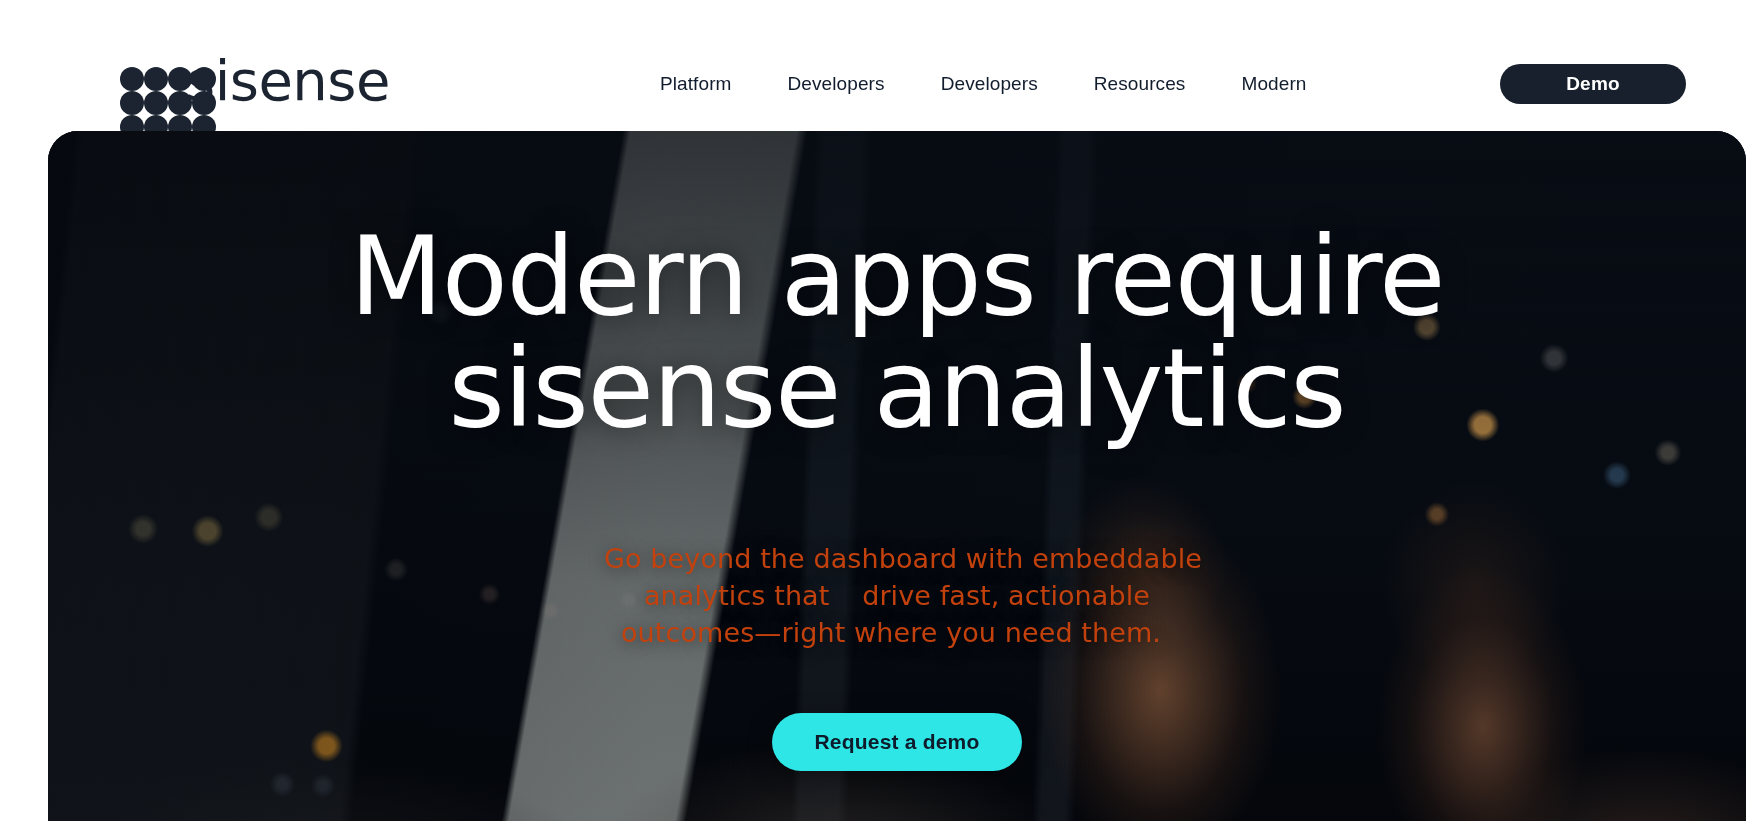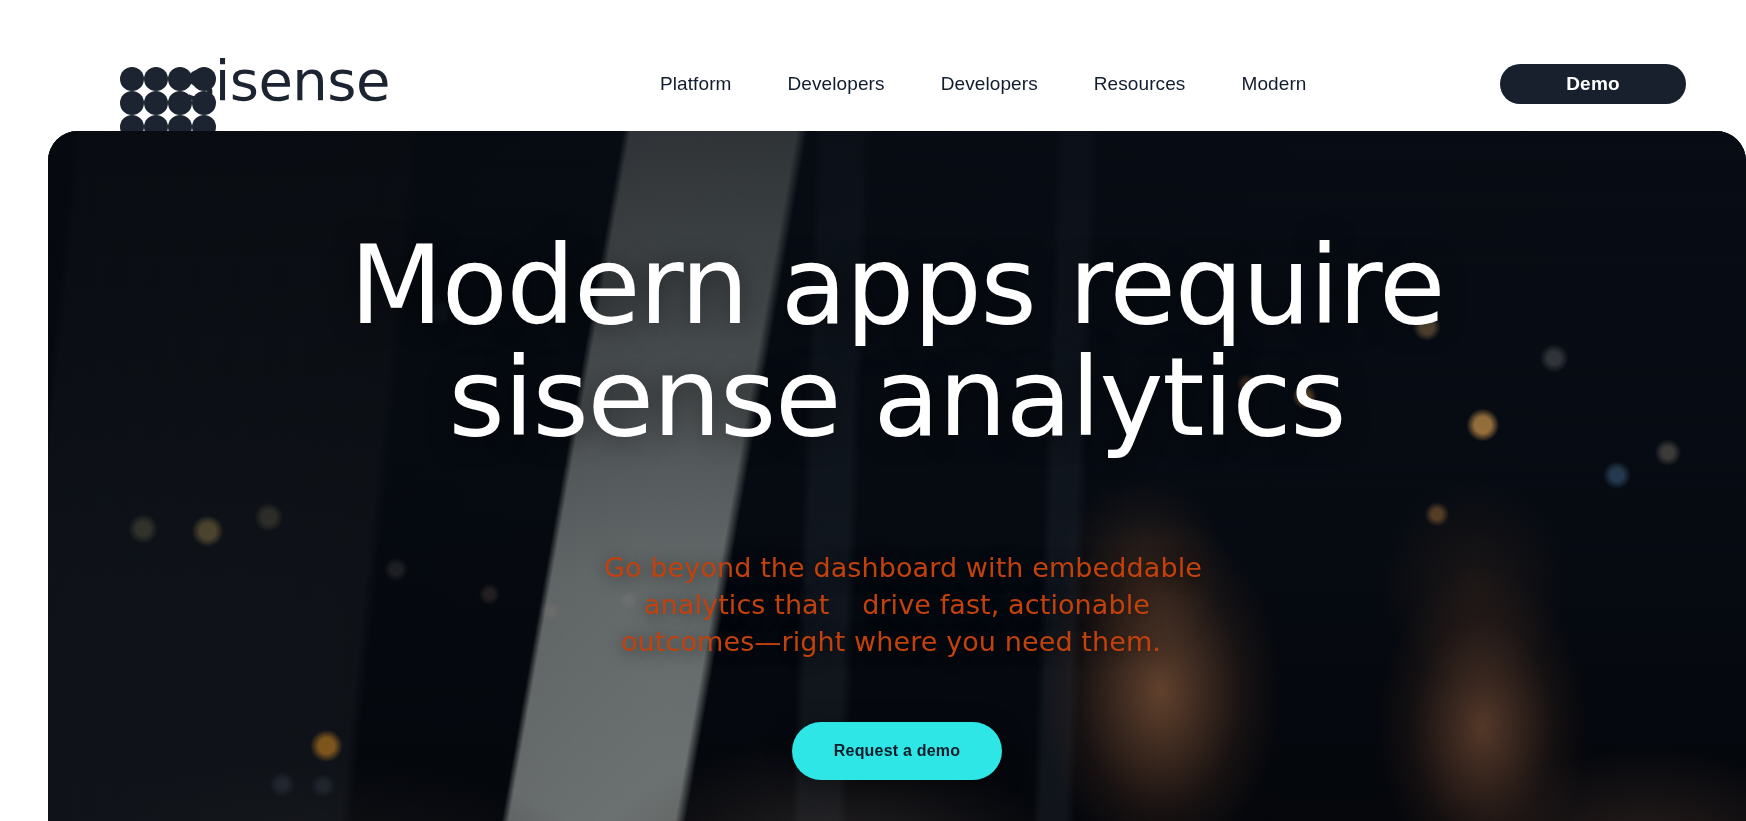--- a/index.html
+++ b/index.html
@@ -182,21 +182,21 @@
     background:
       linear-gradient(180deg, rgba(4,7,12,0.62) 0%, rgba(4,7,12,0.38) 34%, rgba(4,7,12,0.12) 62%, rgba(4,7,12,0.0) 100%),
       linear-gradient(90deg, rgba(4,7,12,0.55) 0%, rgba(4,7,12,0.18) 36%, rgba(4,7,12,0.06) 62%, rgba(4,7,12,0.0) 100%);
     pointer-events: none;
   }
 
   .hero-content {
     position: absolute;
     left: 0;
     right: 0;
-    top: 75px;
+    top: 66px;
     text-align: center;
     z-index: 5;
   }
 
   .hero-title {
     color: #ffffff;
     font-size: 108px;
     line-height: 1.04;
     font-weight: 400;
     letter-spacing: -1.2px;
@@ -221,21 +221,21 @@
   .hero-cta-wrap {
     margin-top: 38px;
     display: flex;
     justify-content: center;
   }
   .btn-request {
     background: #2ee6e6;
     color: #0d1b2a;
     border: none;
     border-radius: 999px;
-    font-size: 16px;
+    font-size: 21px;
     font-weight: 700;
     letter-spacing: 0.2px;
     padding: 0 42px;
     height: 58px;
     cursor: pointer;
     font-family: "Liberation Sans", sans-serif;
     box-shadow: 0 6px 26px rgba(0,0,0,0.35);
   }
 </style>
 </head>

